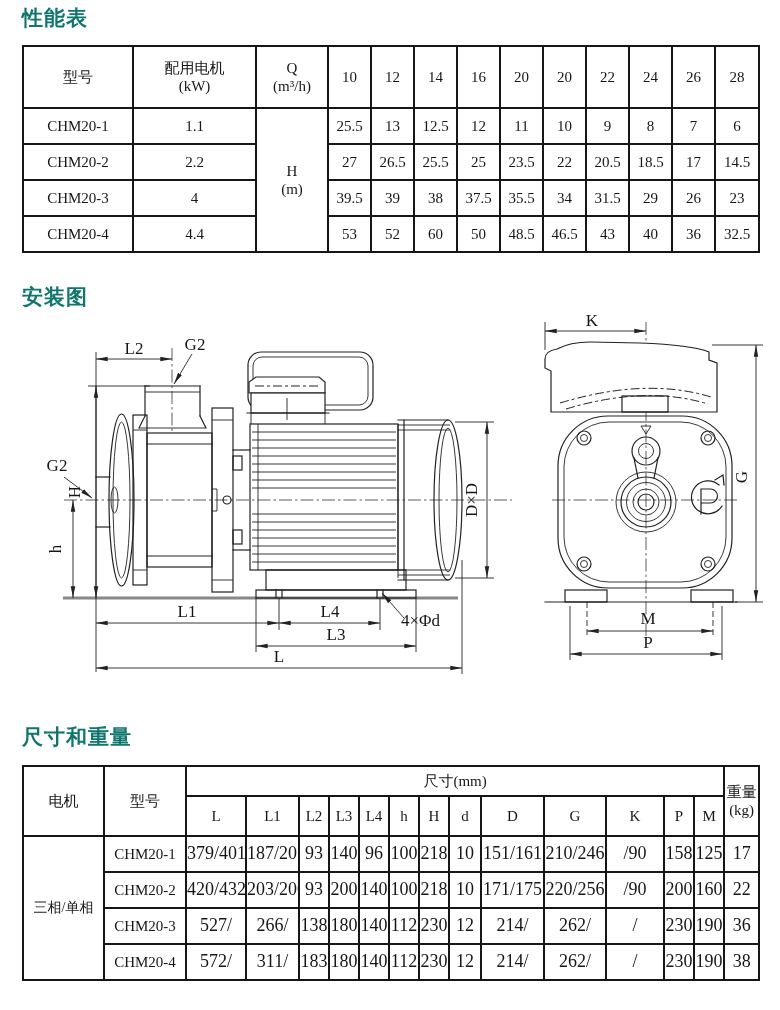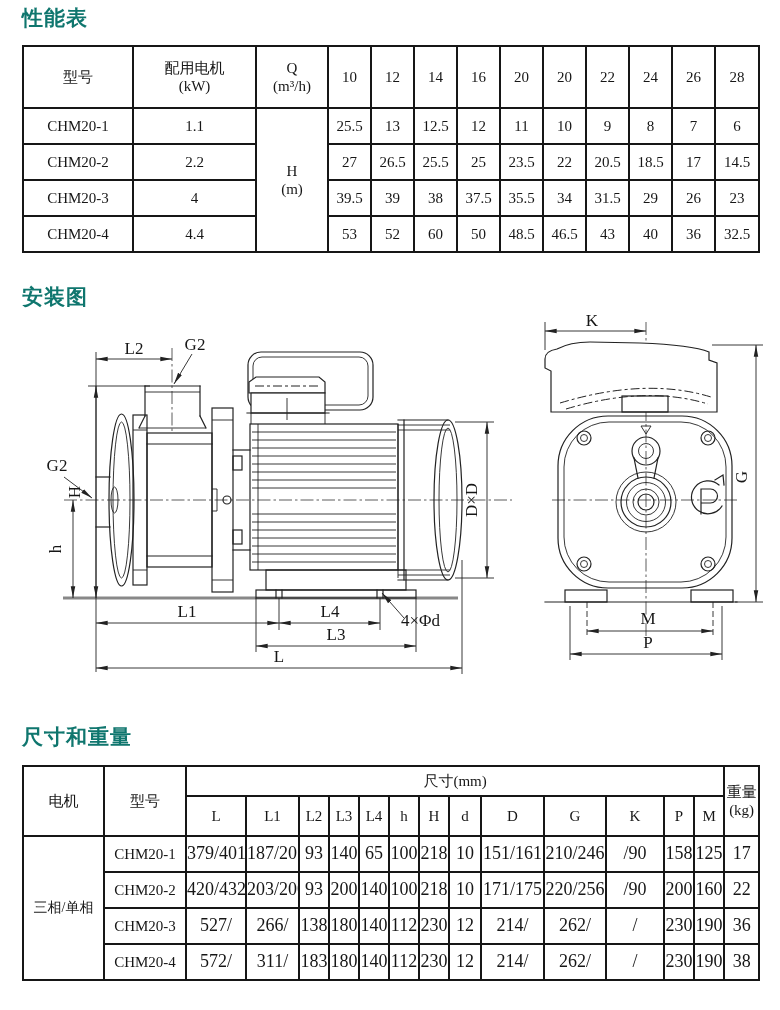--- a/index.html
+++ b/index.html
@@ -388,21 +388,21 @@
       <td>P</td>
       <td>M</td>
     </tr>
     <tr class="r">
       <td rowspan="4" style="font-size:14px">三相/单相</td>
       <td>CHM20-1</td>
       <td class="val">379/401</td>
       <td class="val">187/207</td>
       <td class="val">93</td>
       <td class="val">140</td>
-      <td class="val">65</td>
+      <td class="val">96</td>
       <td class="val">100</td>
       <td class="val">218</td>
       <td class="val">10</td>
       <td class="val">151/161</td>
       <td class="val">210/246</td>
       <td class="val">/90</td>
       <td class="val">158</td>
       <td class="val">125</td>
       <td class="val">17</td>
     </tr>

